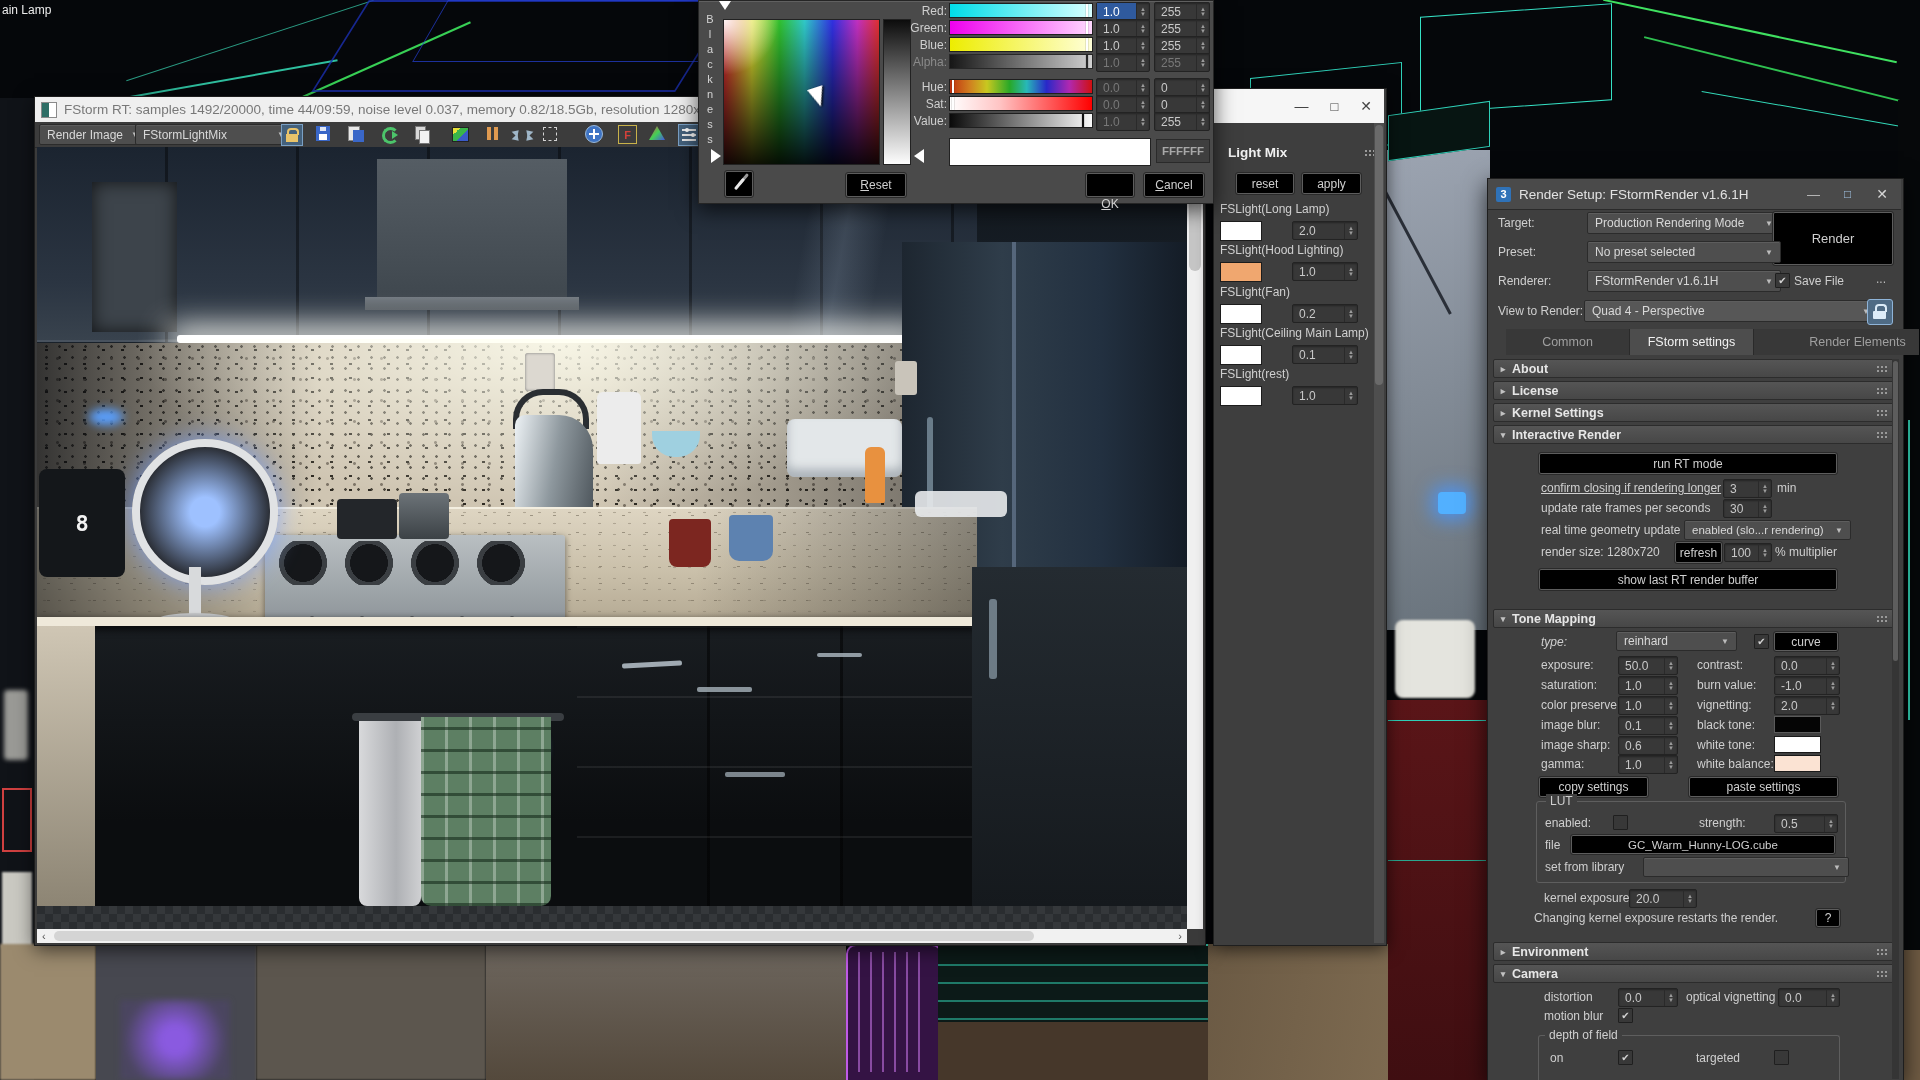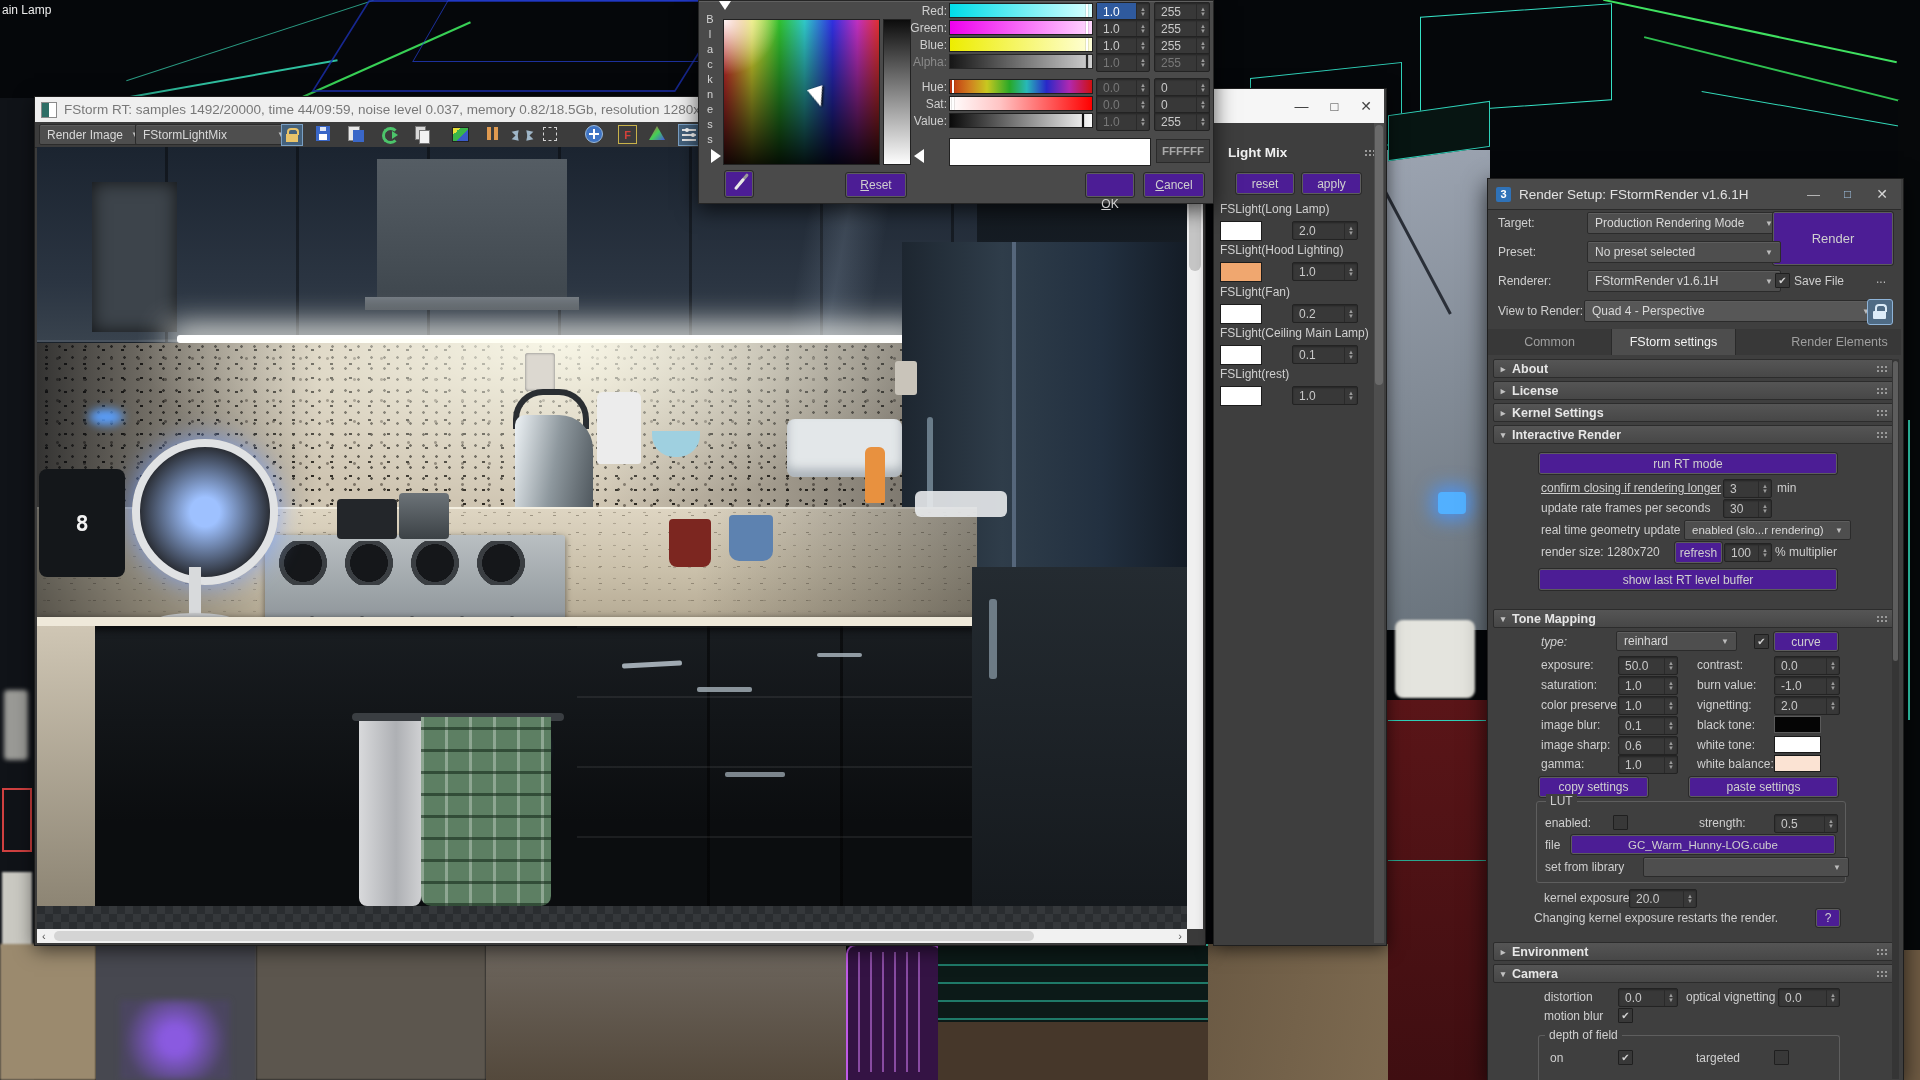--- a/index.html
+++ b/index.html
@@ -10,21 +10,21 @@
   
   .spin{position:absolute;height:17px;background:#383838;border:1px solid #232323;border-radius:2px;
         display:flex;align-items:stretch;box-shadow:inset 0 1px 2px rgba(0,0,0,.35);}
   .spin .v{flex:1;padding-left:6px;font-size:12px;color:#c9c9c9;display:flex;align-items:center;}
   .spin .ar{width:12px;display:flex;flex-direction:column;align-items:center;justify-content:center;
             color:#9c9c9c;font-size:6px;line-height:5px;border-left:1px solid #2a2a2a;}
   .spin.dis .v{color:#787878;}
   .dd{position:absolute;height:20px;background:#4e4e4e;border:1px solid #2b2b2b;border-radius:2px;
       display:flex;align-items:center;padding:0 7px;font-size:12px;color:#d8d8d8;box-shadow:inset 0 1px 0 #5d5d5d;}
   .dd .dar{margin-left:auto;font-size:8px;color:#bcbcbc;padding-left:6px;}
-  .btn{position:absolute;background:#4c1d95;border:1px solid #5d5d5d;outline:1px solid #2a2a2a;border-radius:2px;
+  .btn{position:absolute;background:#000000;border:1px solid #5d5d5d;outline:1px solid #2a2a2a;border-radius:2px;
        color:#cfcfcf;font-size:12px;display:flex;align-items:center;justify-content:center;white-space:nowrap;}
   .roll{position:absolute;left:5px;width:401px;height:17px;background:linear-gradient(#555,#474747);
         border:1px solid #2c2c2c;border-radius:2px;display:flex;align-items:center;
         font-weight:bold;font-size:12.5px;color:#e6e6e6;}
   .roll .ra{width:18px;text-align:center;font-size:9px;color:#c2c2c2;}
   .dots{position:absolute;right:7px;top:5px;width:12px;height:8px;
         background:radial-gradient(#9a9a9a 1px,transparent 1.3px);background-size:4px 4px;}
   .chk{position:absolute;width:13px;height:13px;background:#383838;border:1px solid #1f1f1f;
        color:#d2d2d2;font-size:10px;line-height:13px;text-align:center;border-radius:1px;}
   .lbl{position:absolute;font-size:12px;color:#cfcfcf;white-space:nowrap;}
@@ -504,21 +504,21 @@
     <div class="lbl" style="left:10px;top:125px;">View to Render:</div>
     <div class="dd" style="left:96px;top:121px;width:278px;background:#575757;">
       <span>Quad 4 - Perspective</span>
         <span class="dar">▼</span>
     </div>
     <div class="abs" style="left:379px;top:120px;width:24px;height:24px;background:#4f6b85;border:1px solid #8fb4d8;border-radius:3px;">
       <span class="abs" style="left:7px;top:4px;width:8px;height:6px;border:2px solid #dcebf8;border-bottom:none;border-radius:4px 4px 0 0;"></span>
       <span class="abs" style="left:5px;top:11px;width:13px;height:8px;background:#dcebf8;border-radius:1px;"></span>
     </div>
 
-    <div class="abs" style="left:0;top:150px;width:413px;height:26px;background:#333;display:flex;">
+    <div class="abs" style="left:18px;top:150px;width:413px;height:26px;background:#333;display:flex;">
       <div style="flex:1;background:#383838;color:#9f9f9f;font-size:12.5px;display:flex;align-items:center;justify-content:center;border-right:1px solid #2a2a2a;">
           <span>Common</span>
         </div>
       <div style="flex:1;background:#4d4d4d;color:#f2f2f2;font-size:12.5px;display:flex;align-items:center;justify-content:center;border-right:1px solid #2a2a2a;">
           <span>FStorm settings</span>
         </div>
       <div style="flex:1;background:#383838;color:#9f9f9f;font-size:12.5px;display:flex;align-items:center;justify-content:center;padding-left:42px;">
           <span>Render Elements</span>
         </div>
     </div>
@@ -575,21 +575,21 @@
       </div>
     <div class="spin" style="left:236px;top:364px;width:46px;">
         <span class="v">100</span>
         <span class="ar">
           <span>▲</span>
           <span>▼</span>
         </span>
       </div>
     <div class="lbl" style="left:287px;top:366px;">% multiplier</div>
     <div class="btn" style="left:51px;top:390px;width:296px;height:19px;">
-        <span>show last RT level buffer</span>
+        <span>show last RT render buffer</span>
       </div>
 
     <div class="roll" style="top:430px;">
         <span class="ra">▾</span>
         <span>Tone Mapping</span>
         <span class="dots"></span>
       </div>
     <div class="lbl" style="left:53px;top:456px;font-style:italic;">type:</div>
     <div class="dd" style="left:128px;top:452px;width:105px;height:18px;">
       <span>reinhard</span>

